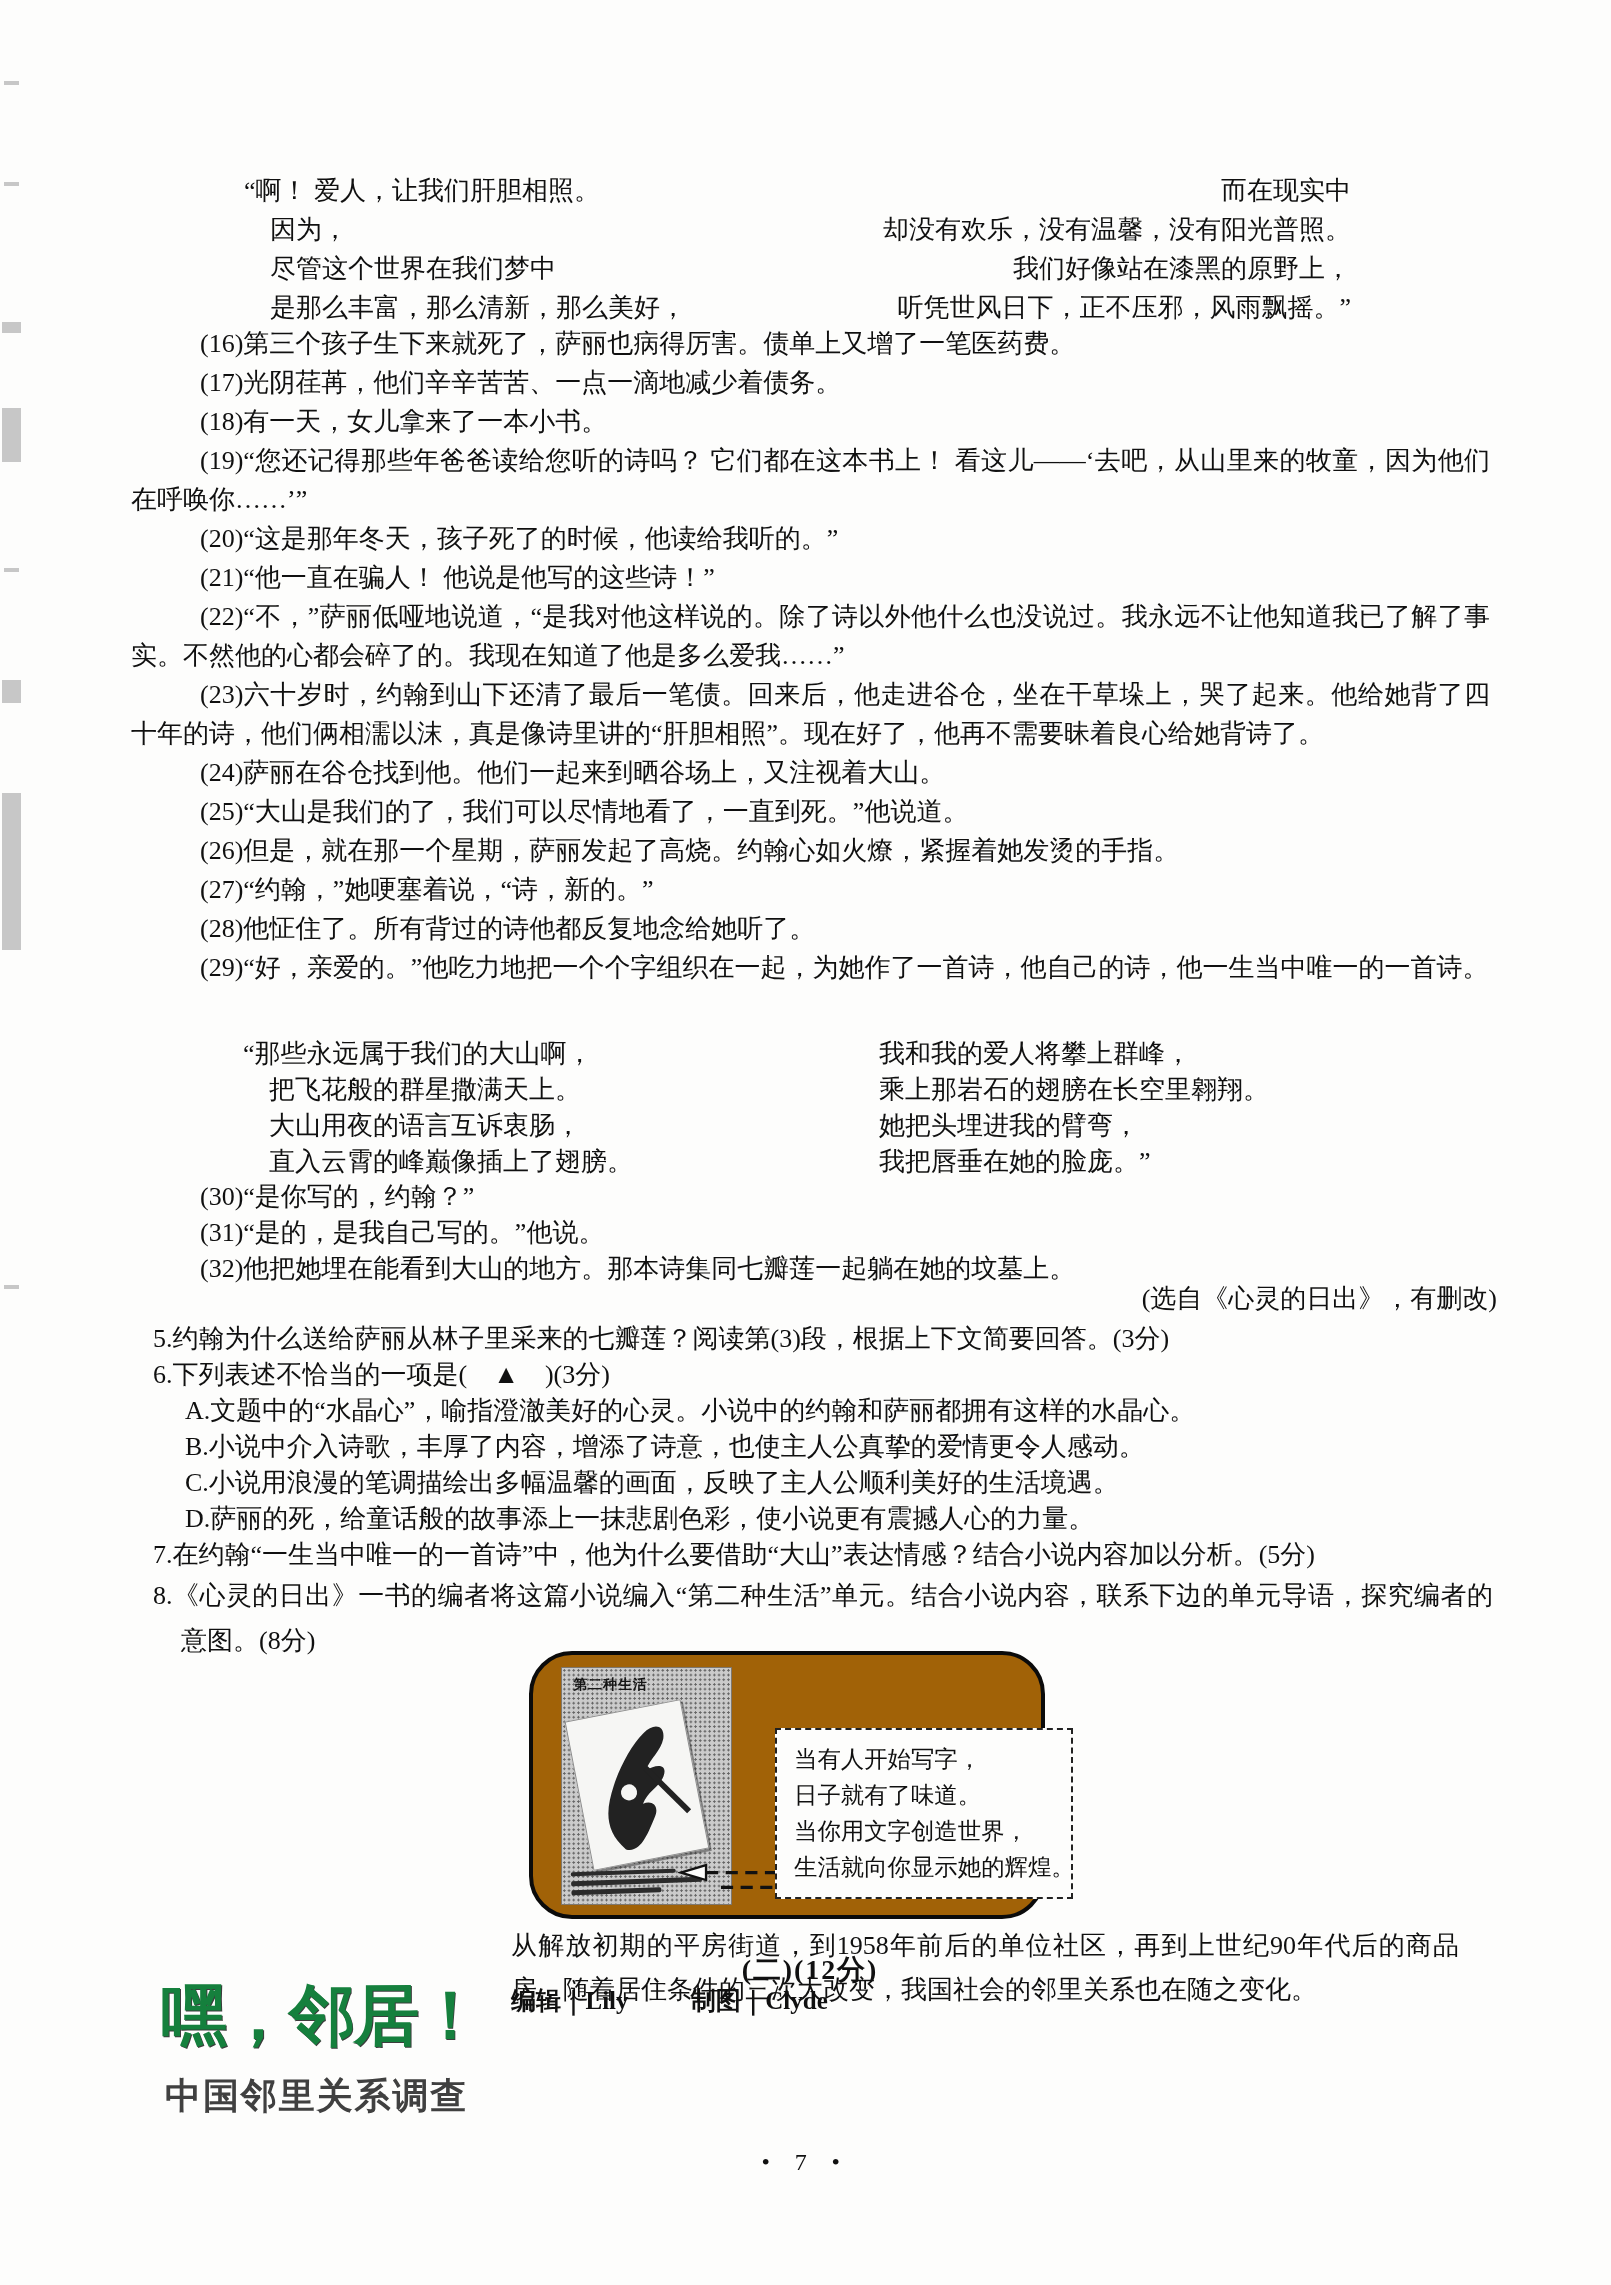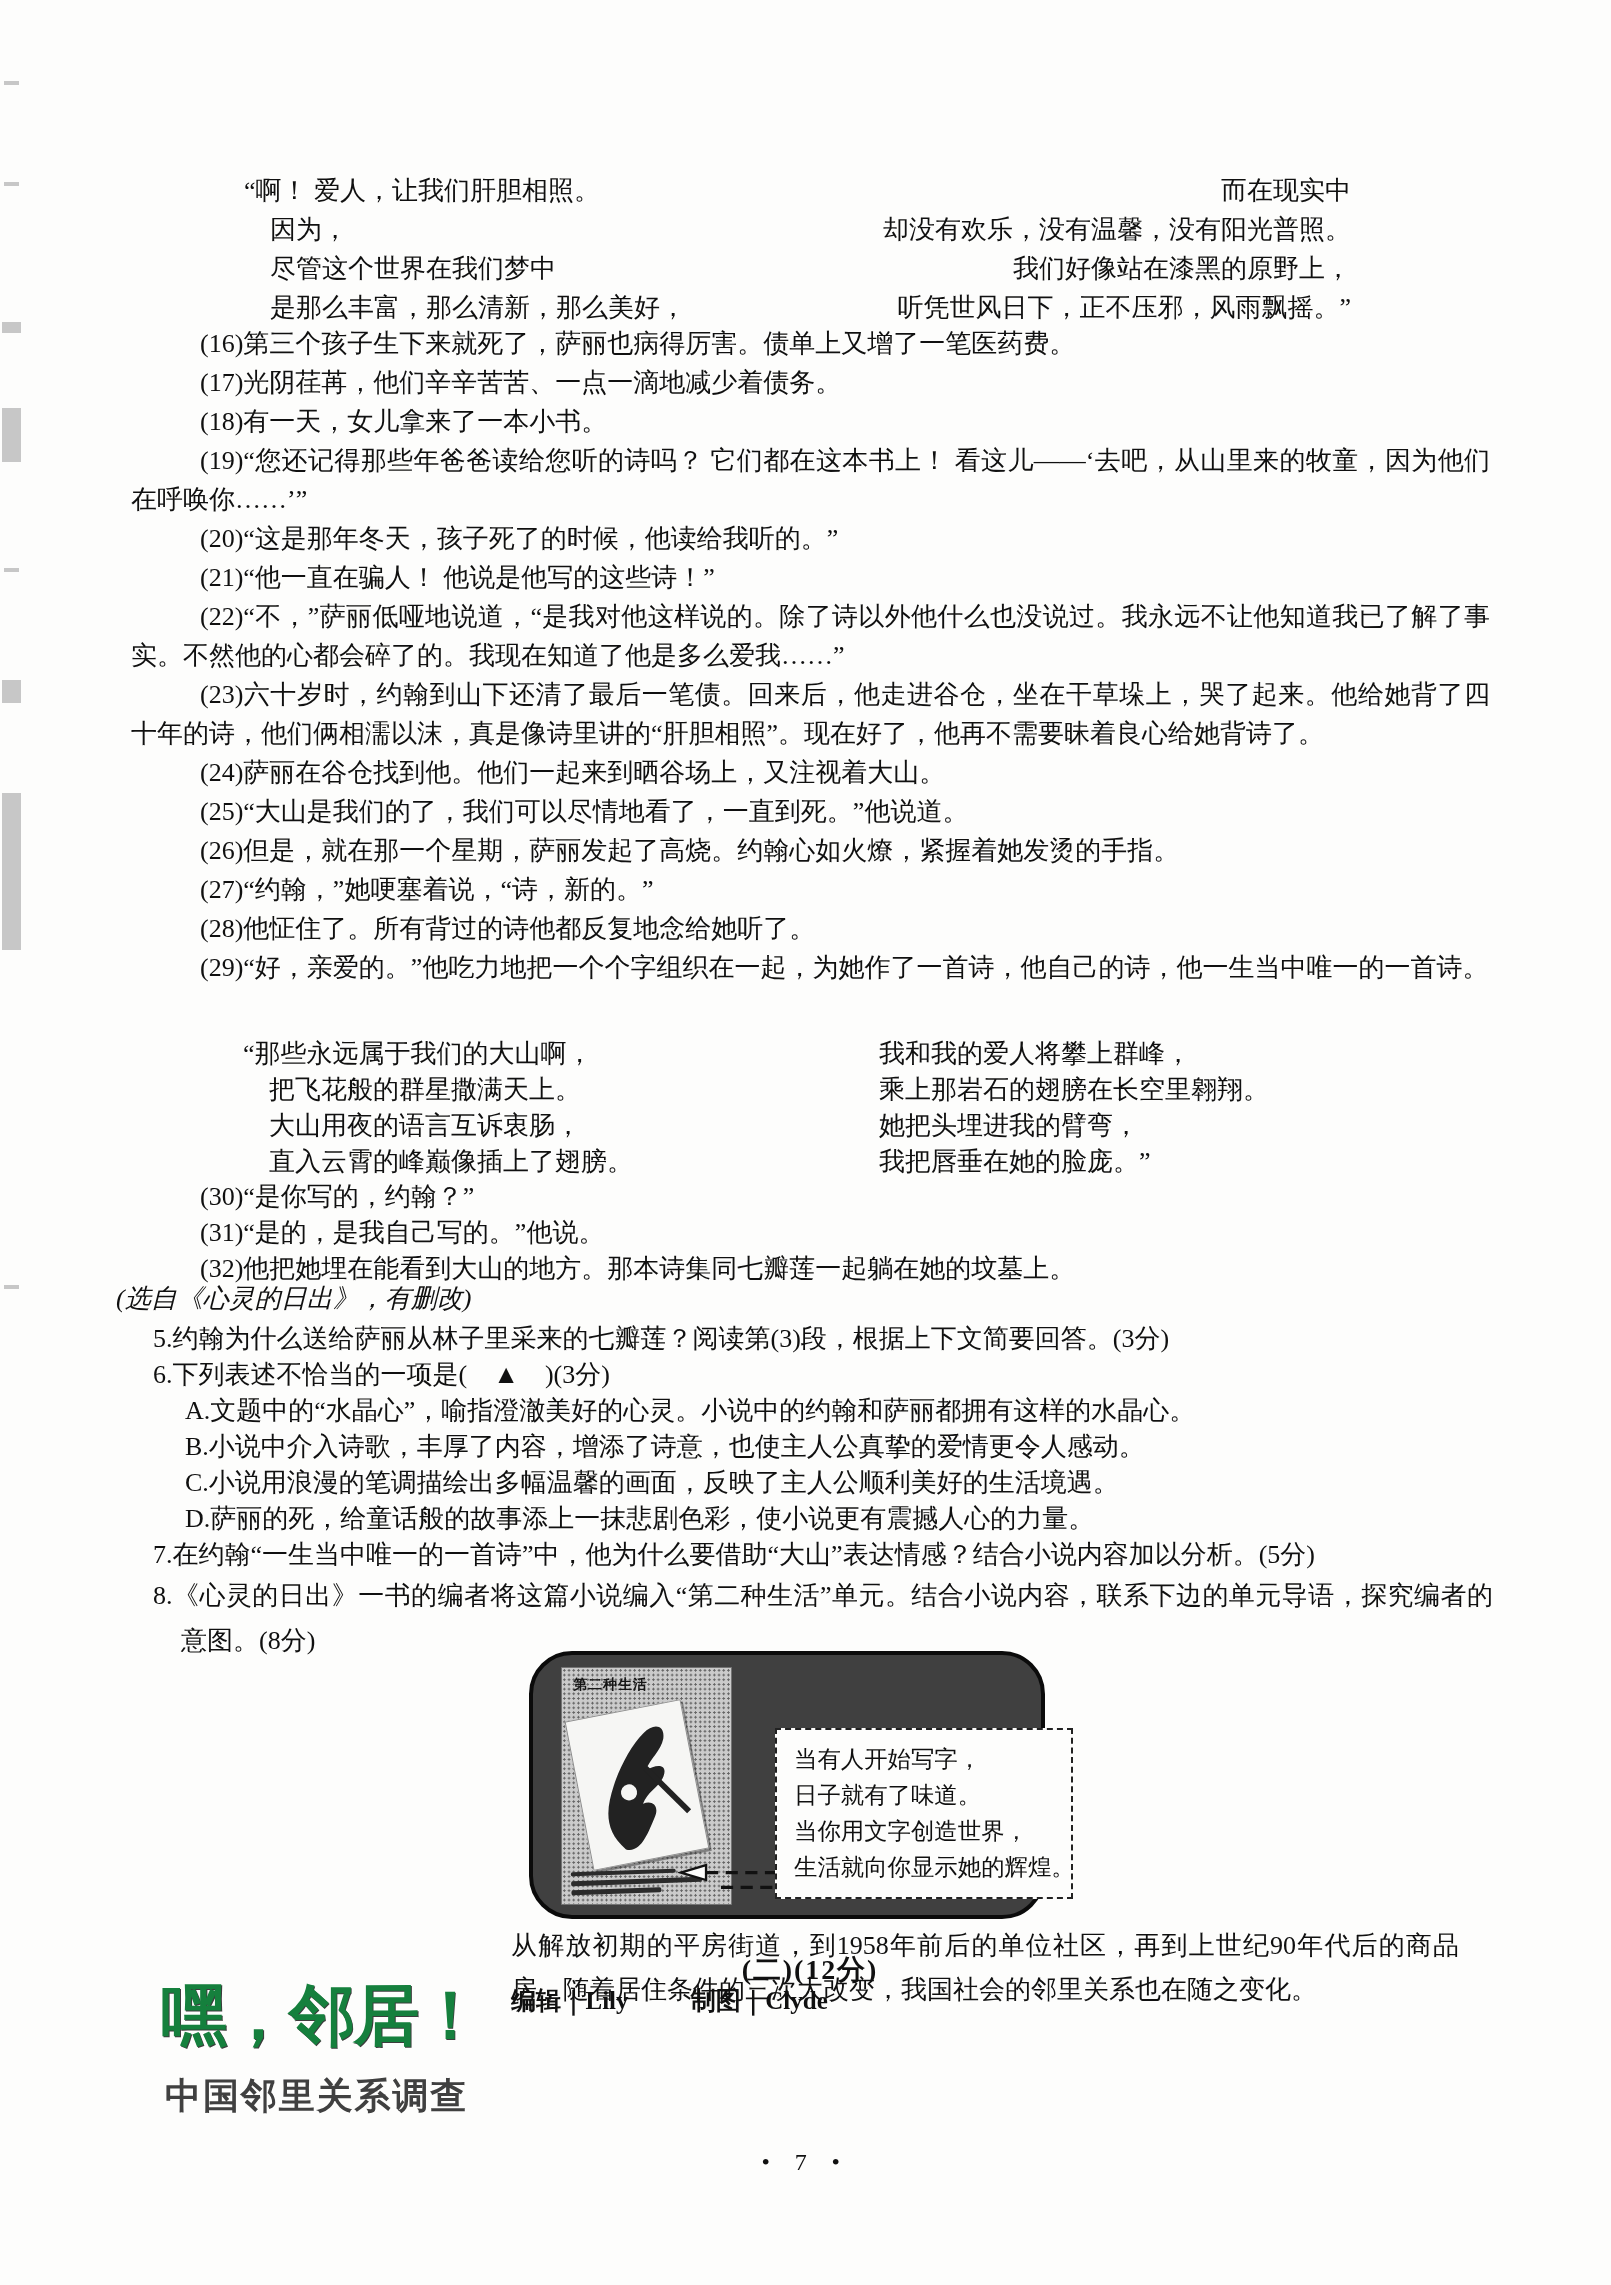--- a/index.html
+++ b/index.html
@@ -17,32 +17,32 @@
   .poem2 .ln{line-height:36px;}
   .hangq{text-indent:-26px;}
 
   
   .story{position:absolute;left:131px;top:324px;width:1359px;font-size:26px;}
   .story p{margin:0;line-height:39px;text-indent:69px;text-align:justify;}
 
   .dialogue{position:absolute;left:131px;top:1179px;width:1359px;font-size:26px;}
   .dialogue p{margin:0;line-height:36px;text-indent:69px;}
 
-  .attribution{position:absolute;left:116px;top:1285px;width:1353px;
-    font-size:26px;line-height:28px;font-style:italic;}
+  .attribution{position:absolute;left:144px;top:1285px;width:1353px;
+    font-size:26px;text-align:right;line-height:28px;}
 
   
   .questions{position:absolute;left:153px;top:1321px;width:1340px;font-size:26px;}
   .questions .qline{margin:0;line-height:36px;}
   .questions .opt{padding-left:32px;}
   .questions .q8{line-height:45px;padding-left:28px;text-indent:-28px;text-align:justify;}
 
   
   .figure-box{position:absolute;left:529px;top:1651px;width:516px;height:268px;
-    border:4.7px solid #0b0b0b;border-radius:43px;box-sizing:border-box;background:#404040;}
+    border:4.7px solid #0b0b0b;border-radius:43px;box-sizing:border-box;background:#a16207;}
   .book-cover{position:absolute;left:29px;top:13px;width:169px;height:236px;
     background-color:#cbcbcb;
     background-image:radial-gradient(#646464 1px,transparent 1.3px);
     background-size:4.7px 4.7px;box-shadow:0 0 0 0.9px #7a7a7a;}
   .cover-title{position:absolute;left:11.2px;top:8.4px;font-size:14px;font-weight:bold;
     letter-spacing:0.9px;color:#161616;}
   .cover-paper{position:absolute;left:16px;top:41px;width:116px;height:150px;
     background:#f6f6f4;border:0.9px solid #8c8c8c;transform:rotate(-11deg);
     box-shadow:1.9px 2.8px 0 rgba(40,40,40,.45);}
   .cover-paper svg{width:100%;height:100%;display:block;}

